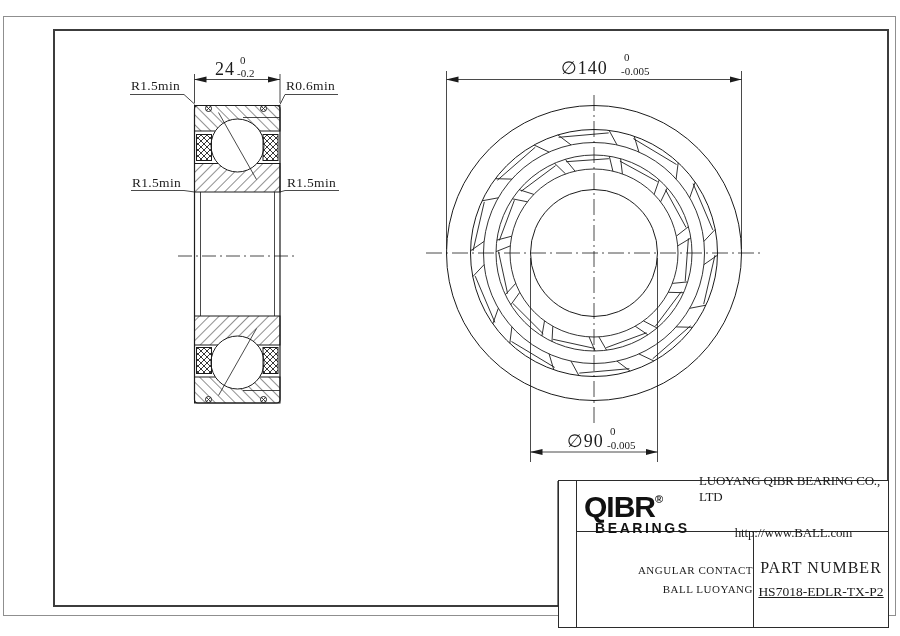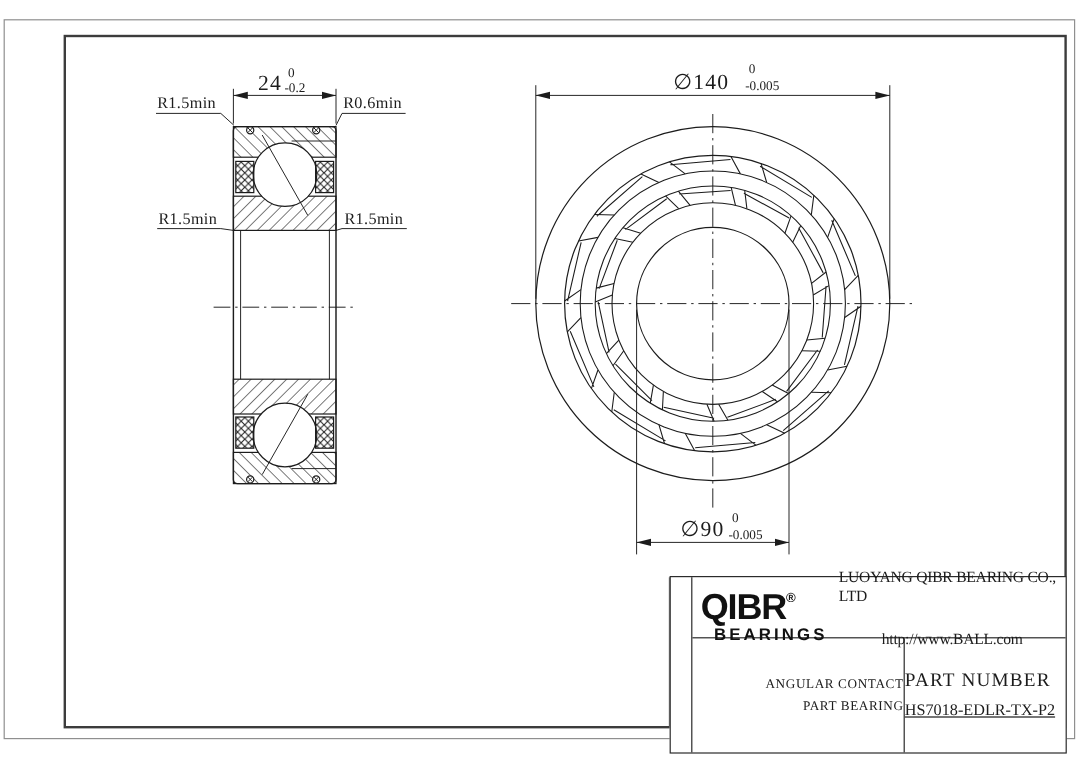--- a/index.html
+++ b/index.html
@@ -15,21 +15,21 @@
   .tb-strip{width:18px;border-right:1.5px solid #2b2b2b;box-sizing:border-box;}
   .tb-main{flex:1;display:flex;flex-direction:column;}
   .tb-row1{height:51px;display:flex;border-bottom:1.5px solid #2b2b2b;box-sizing:border-box;}
   .tb-logo{width:122px;padding:3px 0 0 7px;box-sizing:border-box;font-family:"Liberation Sans",sans-serif;}
   .logo-line{font-weight:bold;font-size:30px;letter-spacing:-1px;line-height:30px;color:#111;}
   .logo-reg{font-size:11px;vertical-align:14px;letter-spacing:0;}
   .logo-sub{font-weight:bold;font-size:14px;letter-spacing:2.6px;color:#111;margin:-2px 0 0 11px;}
   .tb-company{flex:1;display:flex;flex-direction:column;justify-content:center;align-items:center;gap:20px;font-size:13px;letter-spacing:-.2px;padding-top:2px;}
   .tb-row2{flex:1;display:flex;}
   .tb-product{width:177px;border-right:1.5px solid #2b2b2b;box-sizing:border-box;display:flex;flex-direction:column;justify-content:center;align-items:flex-end;gap:7px;font-size:11px;letter-spacing:.5px;}
-  .tb-part{flex:1;display:flex;flex-direction:column;justify-content:center;gap:7px;}
+  .tb-part{flex:1;display:flex;flex-direction:column;justify-content:center;align-items:center;gap:7px;}
   .tb-part .pn-label{font-size:16px;letter-spacing:1px;}
   .tb-part .pn-value{font-size:13.5px;letter-spacing:0;text-decoration:underline;}
 </style>
 </head>
 <body>
 
 <div class="frame-outer"></div>
 <div class="frame-inner"></div>
 
 <svg id="cad" width="900" height="636" viewBox="0 0 900 636" style="position:absolute;left:0;top:0">
@@ -160,21 +160,21 @@
         <div class="logo-sub">BEARINGS</div>
       </div>
       <div class="tb-company">
         <div>LUOYANG QIBR BEARING CO., LTD</div>
         <div>http://www.BALL.com</div>
       </div>
     </div>
     <div class="tb-row2">
       <div class="tb-product">
         <div>ANGULAR CONTACT</div>
-        <div>PART BEARING</div>
+        <div>BALL LUOYANG</div>
       </div>
       <div class="tb-part">
         <div class="pn-label">PART NUMBER</div>
         <div class="pn-value">HS7018-EDLR-TX-P2</div>
       </div>
     </div>
   </div>
 </div>
 
 </body></html>

